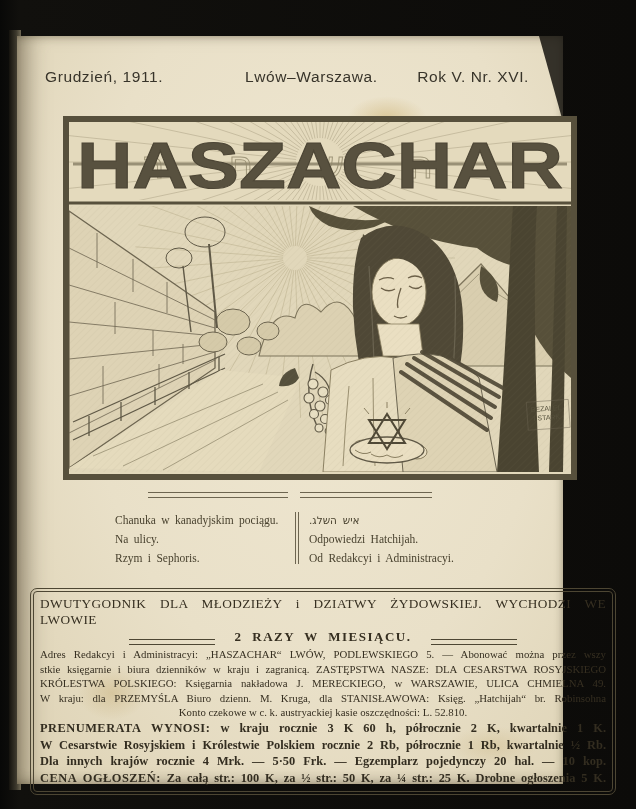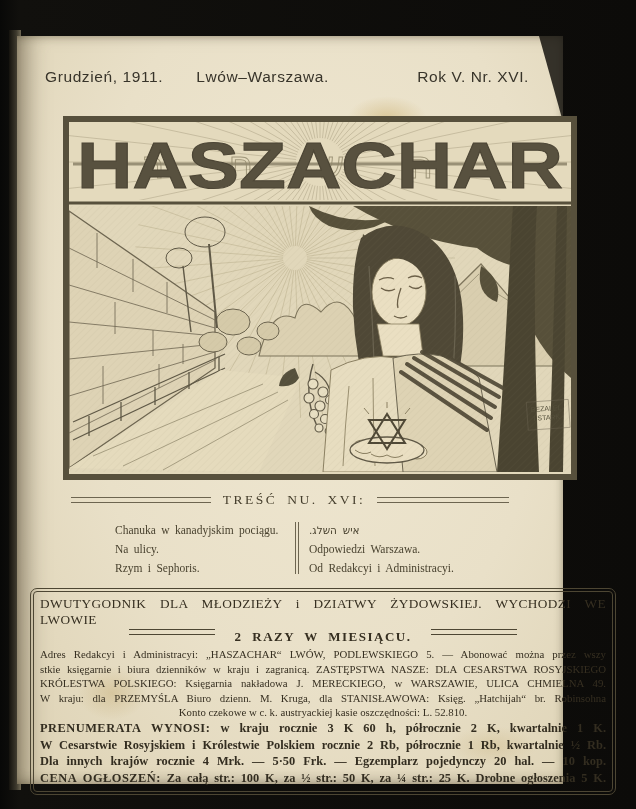--- a/index.html
+++ b/index.html
@@ -19,21 +19,21 @@
   .corner-shade{position:absolute;right:0;top:0;width:30px;height:86px;
        background:#15130e;clip-path:polygon(100% 0,20% 0,100% 100%);opacity:.85;}
   .stain{position:absolute;border-radius:50%;pointer-events:none;}
   .stain.s1{left:330px;top:60px;width:80px;height:44px;background:radial-gradient(rgba(193,160,84,.4),rgba(193,160,84,0) 70%);}
   .stain.s2{left:60px;top:630px;width:70px;height:54px;background:radial-gradient(rgba(180,148,76,.28),rgba(180,148,76,0) 70%);}
   .stain.s3{left:430px;top:690px;width:90px;height:40px;background:radial-gradient(rgba(180,148,76,.2),rgba(180,148,76,0) 70%);}
   
   .header-row{position:absolute;left:28px;right:34px;top:32px;display:flex;align-items:baseline;
        font-family:"Liberation Sans", sans-serif;font-size:15.5px;letter-spacing:.6px;color:#38342a;}
   .header-row .h-left{flex:1;text-align:left;}
-  .header-row .h-center{flex:1.2;text-align:left;}
+  .header-row .h-center{flex:1.2;text-align:right;}
   .header-row .h-right{flex:1;text-align:right;}
   
   .plate{position:absolute;left:46px;top:80px;width:514px;height:364px;}
   .plate svg{display:block;}
   
   .toc{position:absolute;left:0;top:456px;width:100%;color:#49422f;}
   .toc-head{display:flex;align-items:center;justify-content:center;gap:12px;}
   .toc-rule{height:4px;border-top:1px solid #6d6550;border-bottom:1px solid #6d6550;}
   .toc-rule.l{width:140px;}
   .toc-rule.r{width:132px;}
@@ -44,21 +44,21 @@
   .toc-col.right{left:292px;width:170px;}
   .toc-div{position:absolute;left:278px;top:2px;height:52px;width:2px;
        border-left:1px solid #6d6550;border-right:1px solid #6d6550;}
   .toc-item{white-space:nowrap;}
   .hebrew{font-family:"DejaVu Sans", sans-serif;font-size:10.5px;display:inline-block;}
   
   .notice{position:absolute;left:13px;top:552px;width:566px;
        border:4px double #4d4633;border-radius:7px;padding:4px 6px 5px 6px;color:#362f21;}
   .n-line1{font-weight:normal;font-size:13.3px;letter-spacing:.4px;word-spacing:5px;
        text-align:justify;text-align-last:justify;}
-  .n-line2-row{display:flex;align-items:flex-start;justify-content:center;gap:20px;margin:1px 0 2px 0;}
+  .n-line2-row{display:flex;align-items:flex-end;justify-content:center;gap:20px;margin:1px 0 2px 0;}
   .n-rule{width:86px;height:4px;border-top:1px solid #4d4633;border-bottom:1px solid #4d4633;}
   .n-line2{font-weight:bold;font-size:13px;letter-spacing:1.5px;word-spacing:5px;}
   .n-addr{font-size:10.8px;line-height:14.6px;}
   .n-addr .jl{text-align:justify;text-align-last:justify;}
   .n-addr .cl{text-align:center;}
   .n-sub{font-size:12.4px;line-height:16.6px;font-weight:bold;color:#332d20;}
   .n-sub .jl{text-align:justify;text-align-last:justify;}
   .lead{letter-spacing:.5px;}
   .n-foot{font-weight:bold;font-size:10.6px;text-align:center;margin-top:1px;letter-spacing:.3px;word-spacing:3px;}
 </style>
@@ -344,33 +344,32 @@
         </g>
 
         <rect x="6" y="90" width="502" height="266" fill="url(#hatch)" opacity=".22"></rect>
       </g>
     </svg>
   </div>
 
   <div class="toc">
     <div class="toc-head">
       <span class="toc-rule l"></span>
-      <span class="toc-title">TREŚĆ NU. XVI:</span>
       <span class="toc-rule r"></span>
     </div>
     <div class="toc-cols">
       <div class="toc-col left">
         <div class="toc-item">Chanuka w kanadyjskim pociągu.</div>
         <div class="toc-item">Na ulicy.</div>
         <div class="toc-item">Rzym i Sephoris.</div>
       </div>
       <div class="toc-div"></div>
       <div class="toc-col right">
         <div class="toc-item"><span class="hebrew" dir="rtl">איש השלג.</span></div>
-        <div class="toc-item">Odpowiedzi Warszawa.</div>
+        <div class="toc-item">Odpowiedzi Hatchijah.</div>
         <div class="toc-item">Od Redakcyi i Administracyi.</div>
       </div>
     </div>
   </div>
 
   <div class="notice">
     <div class="n-line1">DWUTYGODNIK DLA MŁODZIEŻY i DZIATWY ŻYDOWSKIEJ. WYCHODZI WE LWOWIE</div>
     <div class="n-line2-row">
       <span class="n-rule"></span>
       <span class="n-line2">2 RAZY W MIESIĄCU.</span>

